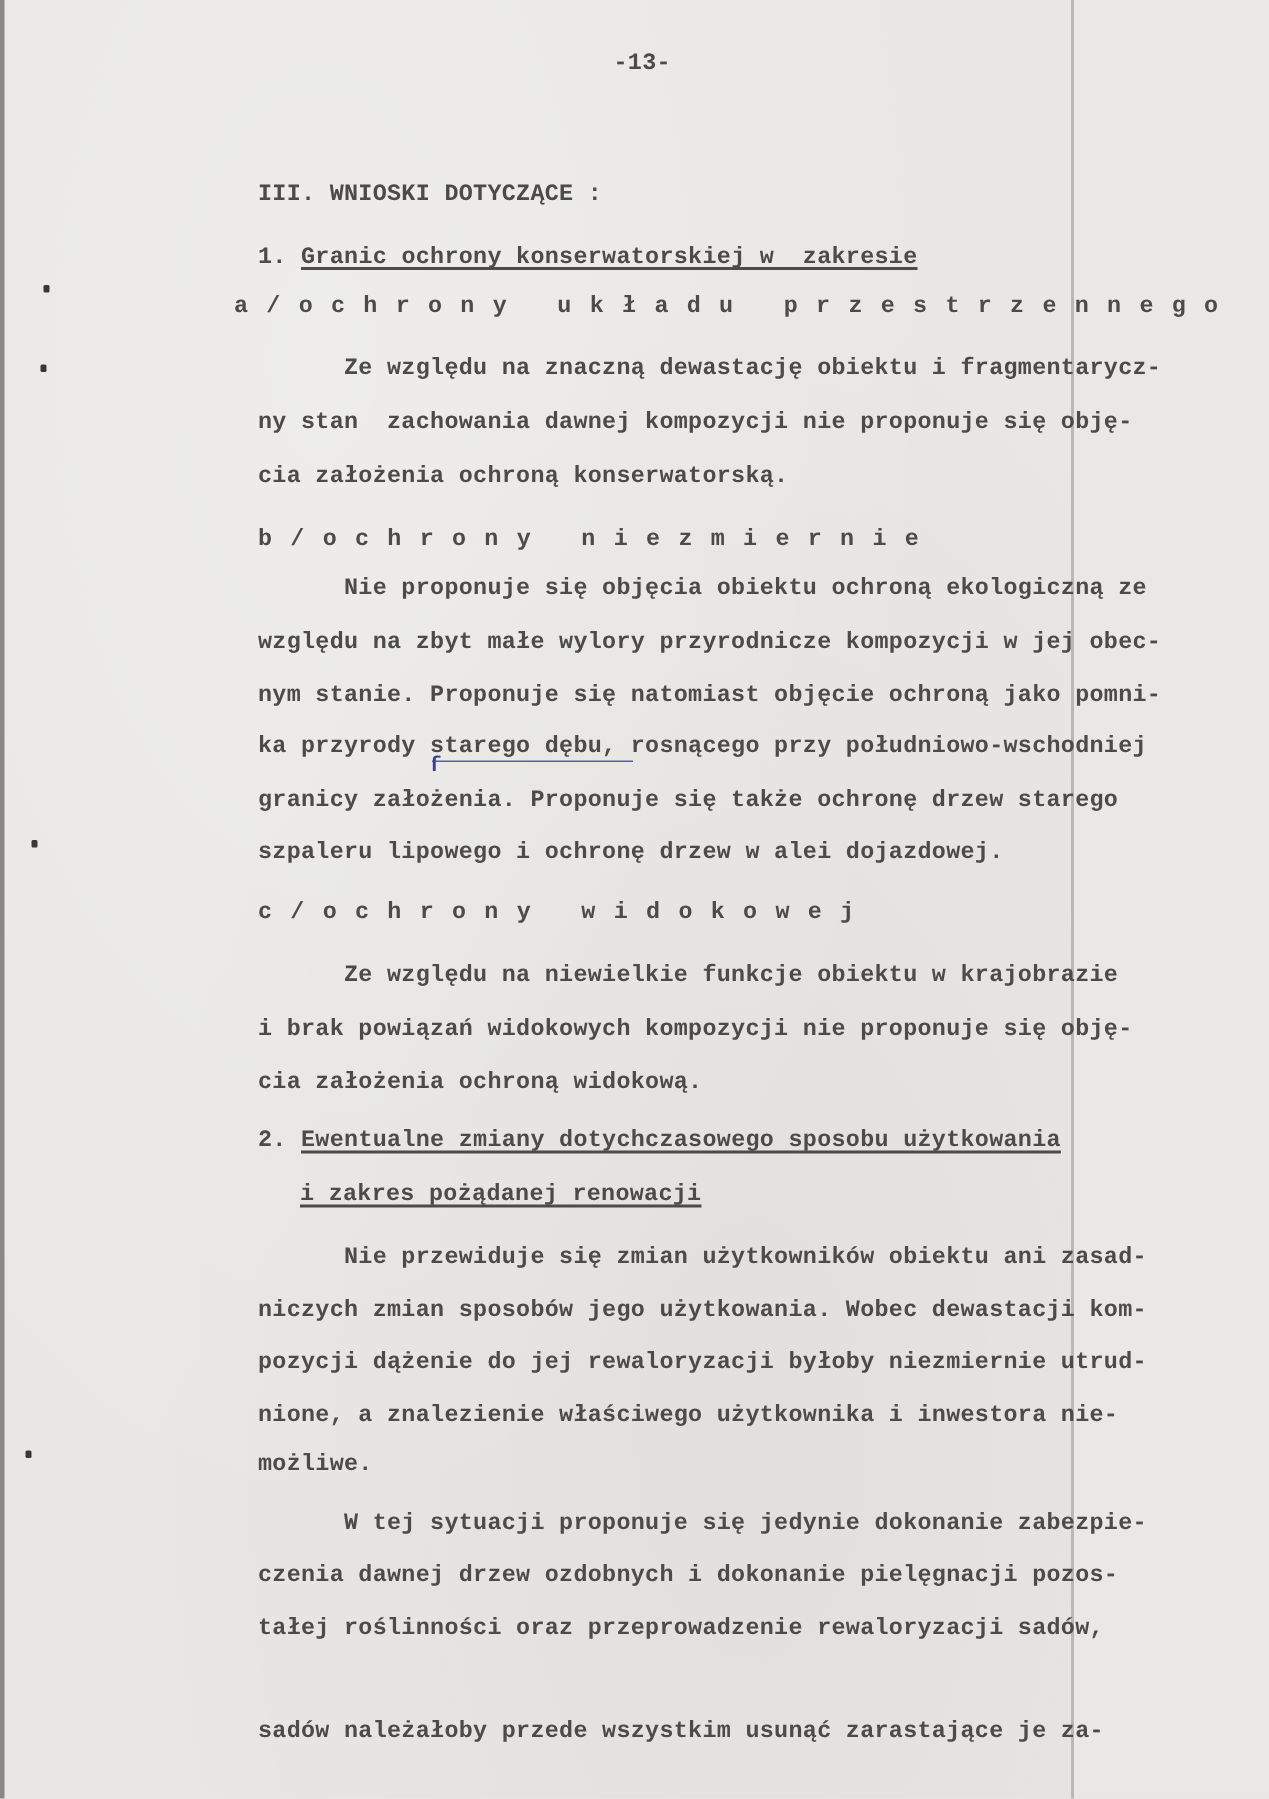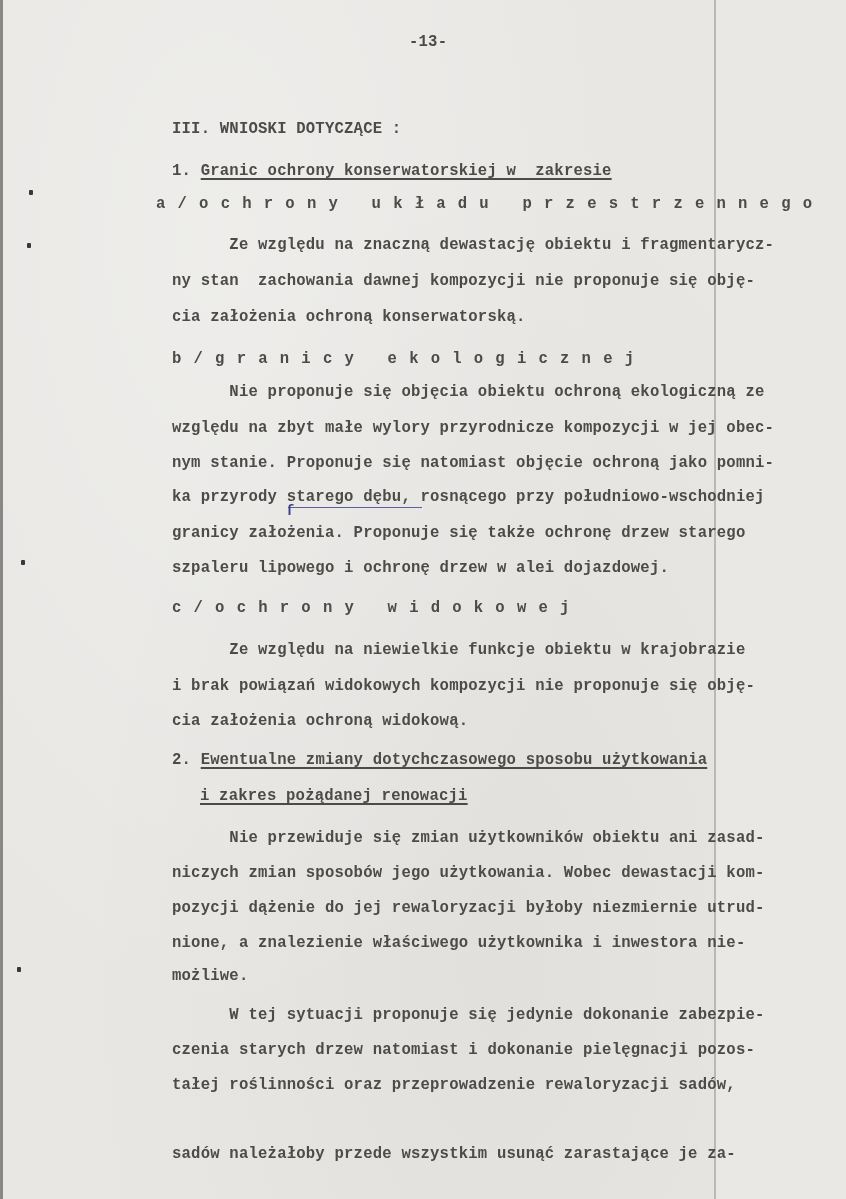--- a/index.html
+++ b/index.html
@@ -46,21 +46,21 @@
 
   <div class="line" style="left:172px;top:120px;">III. WNIOSKI DOTYCZĄCE :</div>
 
   <div class="line" style="left:172px;top:162px;"><span>1.</span> <span class="u">Granic ochrony konserwatorskiej w  zakresie</span></div>
 
   <div class="line spaced" style="left:156px;top:195px;text-align:center;">a/ochrony układu przestrzennego</div>
   <div class="line" style="left:172px;top:236px;">      Ze względu na znaczną dewastację obiektu i fragmentarycz-</div>
   <div class="line" style="left:172px;top:272px;">ny stan  zachowania dawnej kompozycji nie proponuje się obję-</div>
   <div class="line" style="left:172px;top:308px;">cia założenia ochroną konserwatorską.</div>
 
-  <div class="line spaced" style="left:172px;top:350px;">b/granicy ekologicznej</div>
+  <div class="line spaced" style="left:172px;top:350px;">b/ochrony niezmiernie</div>
   <div class="line" style="left:172px;top:383px;">      Nie proponuje się objęcia obiektu ochroną ekologiczną ze</div>
   <div class="line" style="left:172px;top:419px;">względu na zbyt małe wylory przyrodnicze kompozycji w jej obec-</div>
   <div class="line" style="left:172px;top:454px;">nym stanie. Proponuje się natomiast objęcie ochroną jako pomni-</div>
   <div class="line" style="left:172px;top:488px;">ka przyrody starego dębu, rosnącego przy południowo-wschodniej</div>
   <div class="ink-underline" style="left:288px;top:507px;width:134px;"></div>
   <div class="ink-mark" style="left:286px;top:503px;">ſ</div>
   <div class="line" style="left:172px;top:524px;">granicy założenia. Proponuje się także ochronę drzew starego</div>
   <div class="line" style="left:172px;top:559px;">szpaleru lipowego i ochronę drzew w alei dojazdowej.</div>
 
   <div class="line spaced" style="left:172px;top:599px;">c/ochrony widokowej</div>
@@ -71,16 +71,16 @@
   <div class="line" style="left:172px;top:751px;"><span>2.</span> <span class="u">Ewentualne zmiany dotychczasowego sposobu użytkowania</span></div>
   <div class="line u" style="left:200px;top:787px;">i zakres pożądanej renowacji</div>
 
   <div class="line" style="left:172px;top:829px;">      Nie przewiduje się zmian użytkowników obiektu ani zasad-</div>
   <div class="line" style="left:172px;top:864px;">niczych zmian sposobów jego użytkowania. Wobec dewastacji kom-</div>
   <div class="line" style="left:172px;top:899px;">pozycji dążenie do jej rewaloryzacji byłoby niezmiernie utrud-</div>
   <div class="line" style="left:172px;top:934px;">nione, a znalezienie właściwego użytkownika i inwestora nie-</div>
   <div class="line" style="left:172px;top:967px;">możliwe.</div>
 
   <div class="line" style="left:172px;top:1006px;">      W tej sytuacji proponuje się jedynie dokonanie zabezpie-</div>
-  <div class="line" style="left:172px;top:1041px;">czenia starych drzew natomiast i dokonanie pielęgnacji pozos-</div>
+  <div class="line" style="left:172px;top:1041px;">czenia dawnej drzew ozdobnych i dokonanie pielęgnacji pozos-</div>
   <div class="line" style="left:172px;top:1076px;text-align:right;">tałej roślinności oraz przeprowadzenie rewaloryzacji sadów,</div>
   <div class="line" style="left:172px;top:1145px;">sadów należałoby przede wszystkim usunąć zarastające je za-</div>
 </div>
 
 </body></html>

